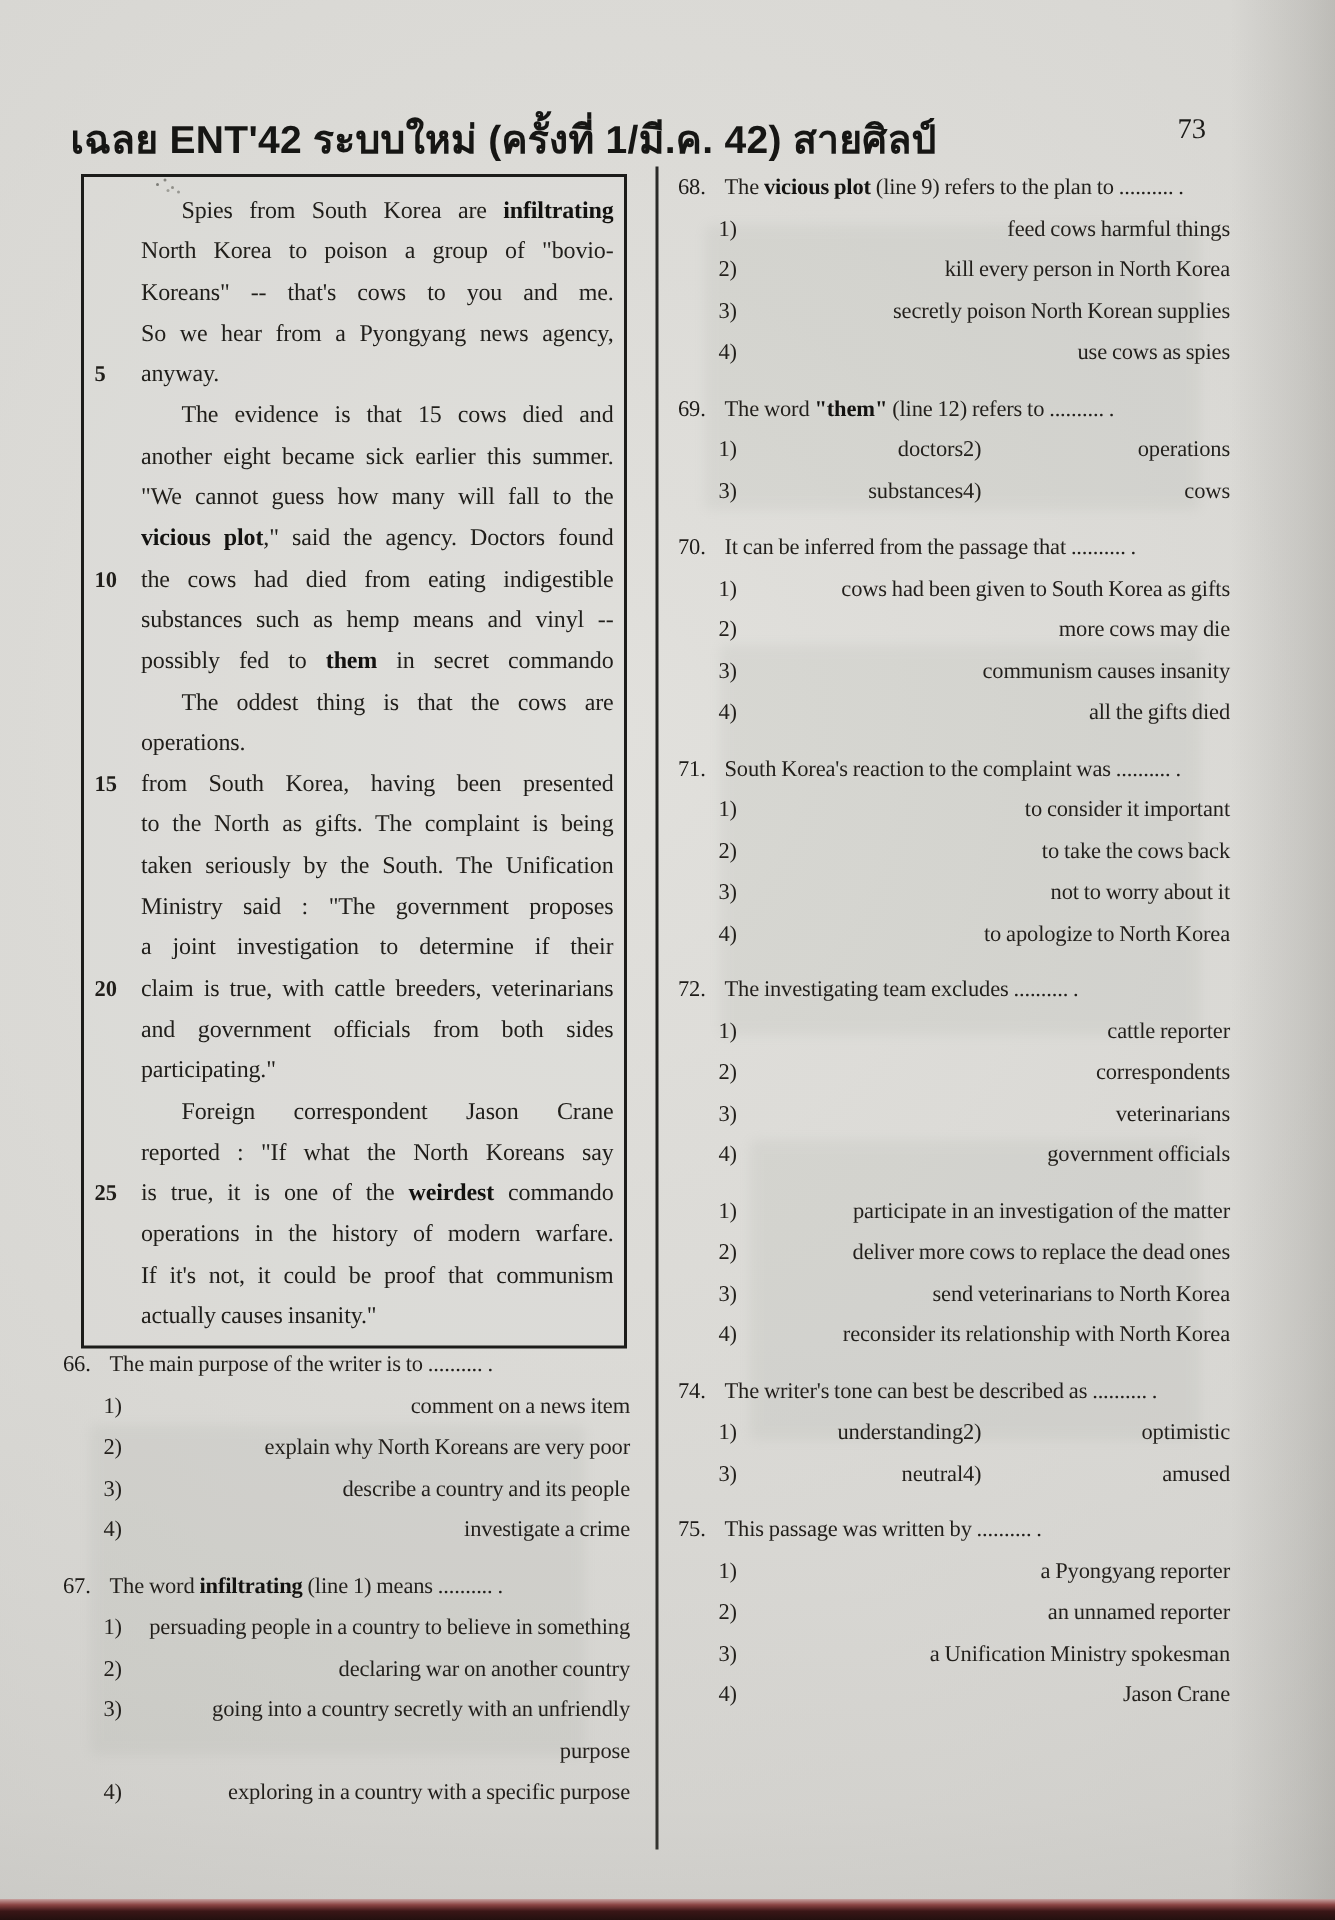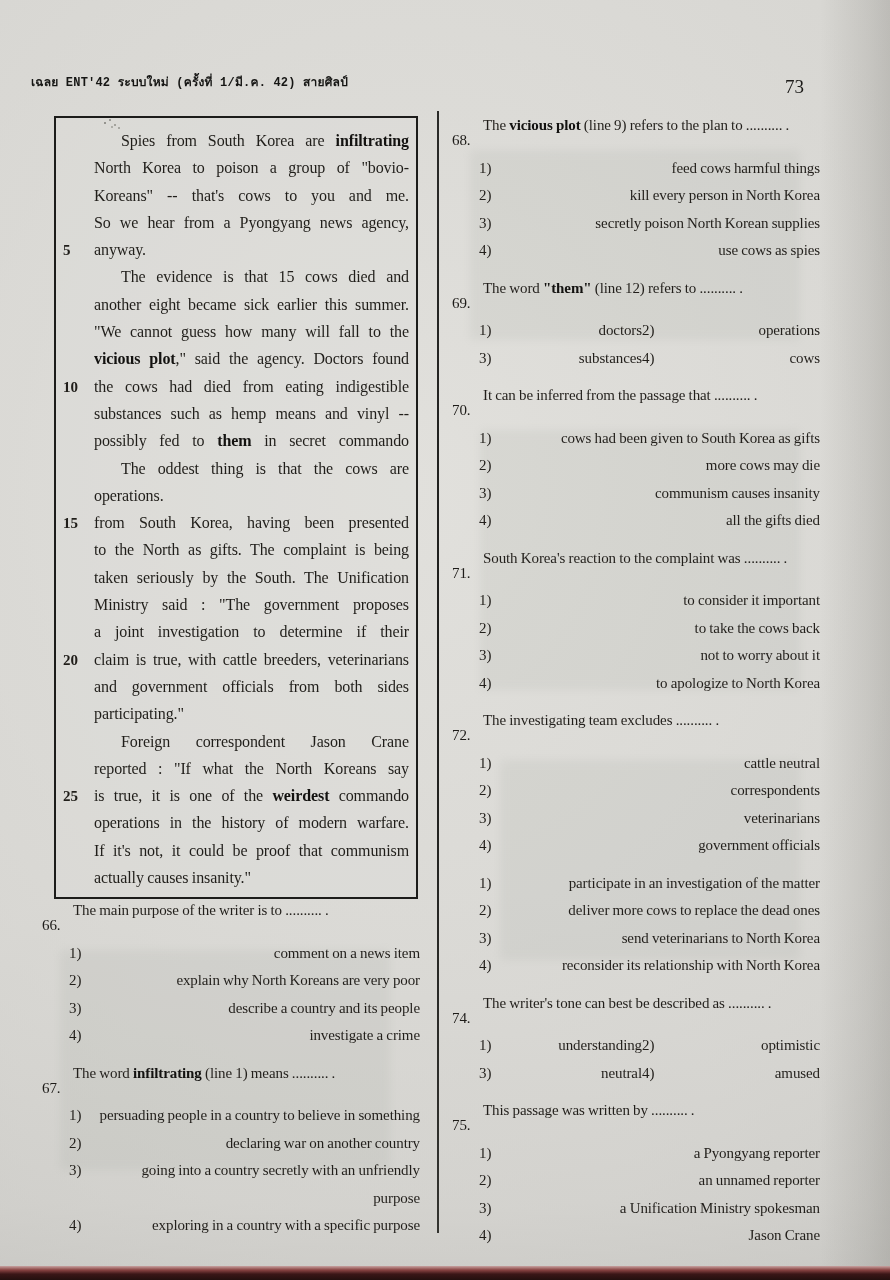--- a/index.html
+++ b/index.html
@@ -22,23 +22,23 @@
   }
   .bottom-edge{
     position:absolute;left:0;right:0;bottom:0;height:14px;
     background:linear-gradient(180deg,#c7a2a0 0%,#8a4443 28%,#3a1617 58%,#23100f 100%);
   }
   .smudge{
     position:absolute;background:#8d948b;opacity:.10;filter:blur(4px);border-radius:4px;
   }
 
   .hdr-title{
-    position:absolute;left:31px;top:72px;
-    font-family:Liberation Mono, monospace;font-weight:bold;
-    font-size:12px;color:#161614;letter-spacing:.2px;white-space:nowrap;
+    position:absolute;left:47px;top:72px;
+    font-family:Liberation Sans, sans-serif;font-weight:bold;
+    font-size:26px;color:#161614;letter-spacing:.2px;white-space:nowrap;
   }
   .hdr-page{
     position:absolute;left:785px;top:76px;
     font-weight:normal;font-size:19px;color:#1b1a18;
   }
 
   .passage-box{
     position:absolute;left:54px;top:116px;width:360px;height:770px;
     border:2.5px solid #1c1c1a;background:rgba(222,221,217,.35);
     padding-top:9px;box-sizing:content-box;
@@ -67,21 +67,21 @@
   .divider{
     position:absolute;left:437px;top:111px;width:2px;height:1122px;
     background:linear-gradient(180deg,#2a2a28 0%,#1d1d1b 50%,#33332f 100%);
   }
 
   .qcol{position:absolute;font-size:15px;line-height:27.5px;letter-spacing:-.1px;word-spacing:-.4px;color:#221f1b;}
   .qcol-left{left:42px;top:897px;width:378px;}
   .qcol-right{left:452px;top:112px;width:368px;}
   .question{margin-bottom:10px;}
   .qrow{display:flex;}
-  .qnum{flex:none;width:31px;color:#1d1b18;margin-top:15px;}
+  .qnum{flex:none;width:31px;color:#1d1b18;}
   .qstem{flex:1;text-align:justify;}
   .qstem b{color:#131210;}
   .opts{padding-left:27px;}
   .opt{display:flex;}
   .omark{flex:none;width:27px;}
   .otext{flex:1;text-align:right;}
   .opts.twocol{display:grid;grid-template-columns:163px 1fr;}
 </style>
 </head>
 <body>
@@ -366,21 +366,21 @@
         </div>
       </div>
       <div class="question">
         <div class="qrow">
           <span class="qnum">72.</span>
           <div class="qstem">The investigating team excludes .......... .</div>
         </div>
         <div class="opts">
           <div class="opt">
             <span class="omark">1)</span>
-            <div class="otext">cattle neutral</div>
+            <div class="otext">cattle reporter</div>
           </div>
           <div class="opt">
             <span class="omark">2)</span>
             <div class="otext">correspondents</div>
           </div>
           <div class="opt">
             <span class="omark">3)</span>
             <div class="otext">veterinarians</div>
           </div>
           <div class="opt">

